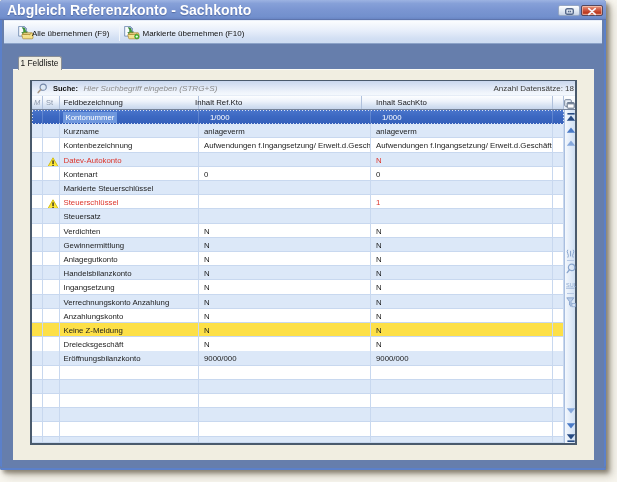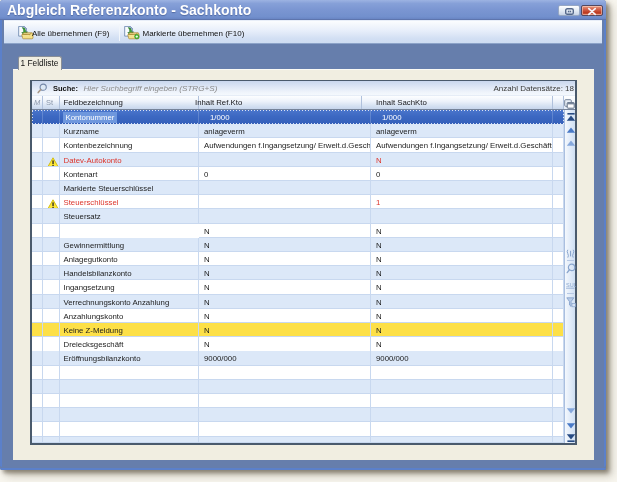--- a/index.html
+++ b/index.html
@@ -189,20 +189,21 @@
           <div class="c cm"></div>
           <div class="c cs"></div>
           <div class="c cf" style="">Steuersatz</div>
           <div class="c cr"></div>
           <div class="c ck" style=""></div>
           <div class="c cx"></div>
         </div>
 <div class="row" style="top:113.6px;height:14.2px;background:#ffffff;">
           <div class="c cm"></div>
           <div class="c cs"></div>
+          <div class="c cf" style="">Verdichten</div>
           <div class="c cr">N</div>
           <div class="c ck" style="">N</div>
           <div class="c cx"></div>
         </div>
 <div class="row" style="top:127.8px;height:14.2px;background:#dce8f8;">
           <div class="c cm"></div>
           <div class="c cs"></div>
           <div class="c cf" style="">Gewinnermittlung</div>
           <div class="c cr">N</div>
           <div class="c ck" style="">N</div>

